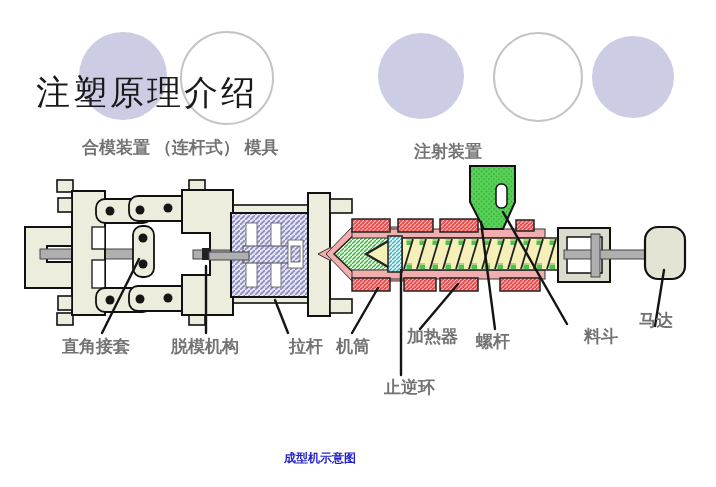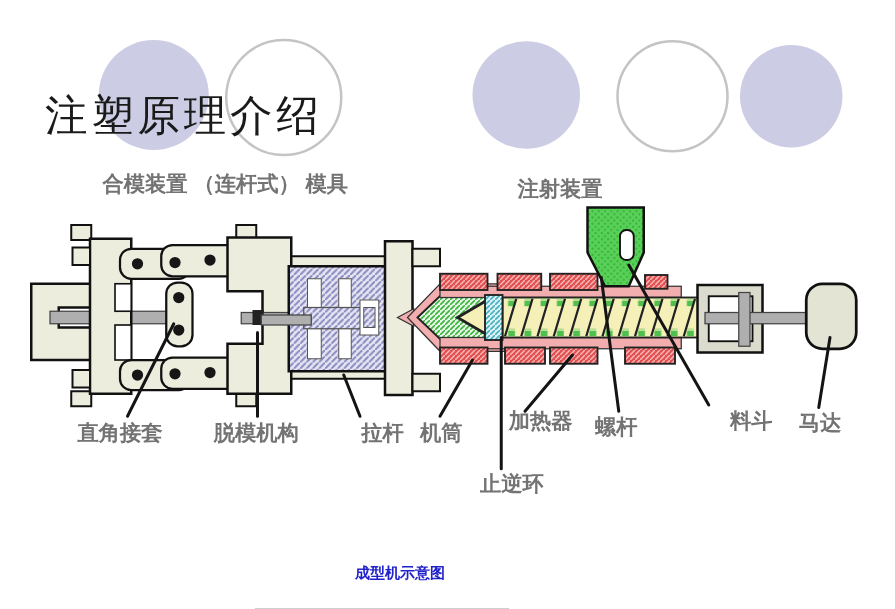--- a/index.html
+++ b/index.html
@@ -23,21 +23,21 @@
   .lbl{position:absolute;z-index:4;font-size:17px;font-weight:bold;color:#737373;white-space:nowrap;}
   .l-clamping{left:82px;top:136px;}
   .l-injection{left:414px;top:140px;text-align:right;}
   .l-rightangle{left:62px;top:335px;}
   .l-demold{left:171px;top:335px;}
   .l-tiebar{left:289px;top:335px;}
   .l-barrel{left:336px;top:335px;text-align:right;}
   .l-heater{left:407px;top:325px;}
   .l-screw{left:476px;top:330px;}
   .l-hopper{left:584px;top:325px;}
-  .l-motor{left:639px;top:327px;}
+  .l-motor{left:639px;top:309px;}
   .l-checkring{left:384px;top:376px;}
   .caption{position:absolute;left:284px;top:450px;z-index:4;font-size:12px;font-weight:bold;
            color:#2222CC;white-space:nowrap;}
 </style>
 </head>
 <body>
 
 <div class="slide">
 
   <div class="circle fill c1"></div>

